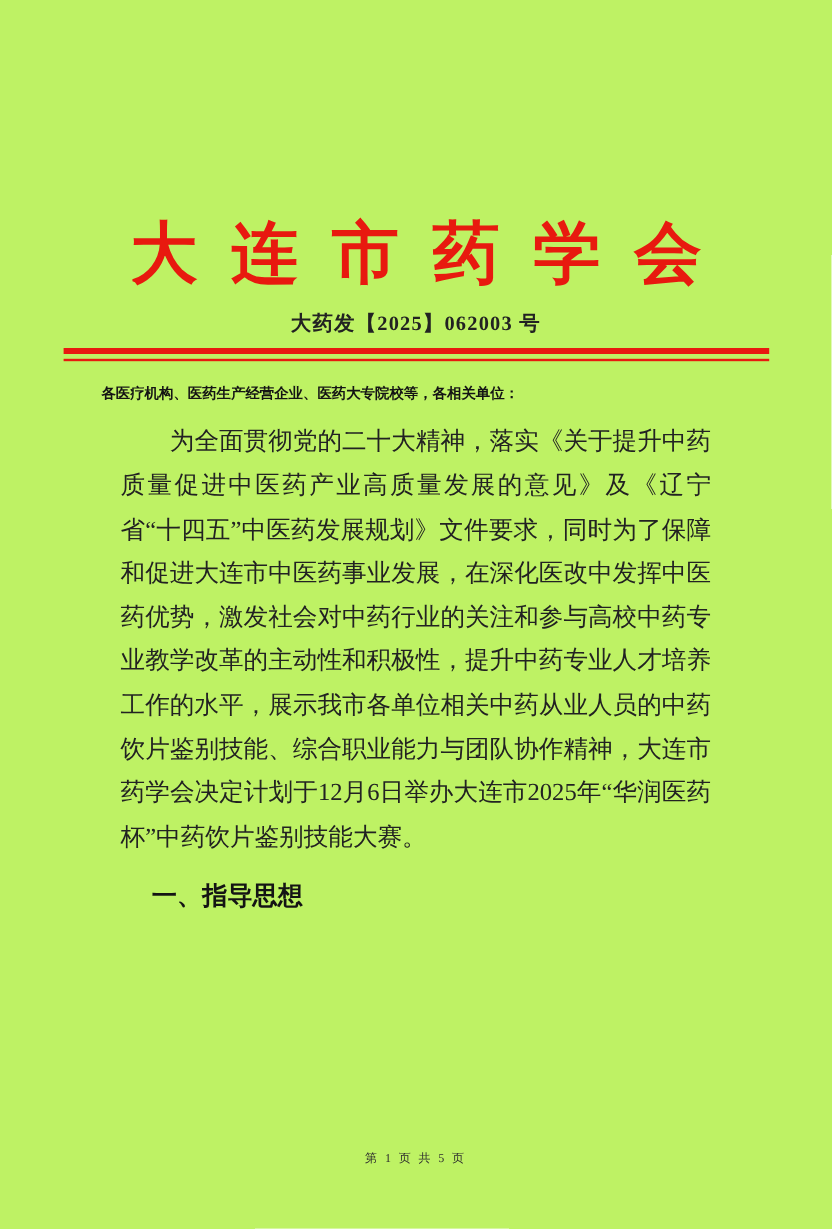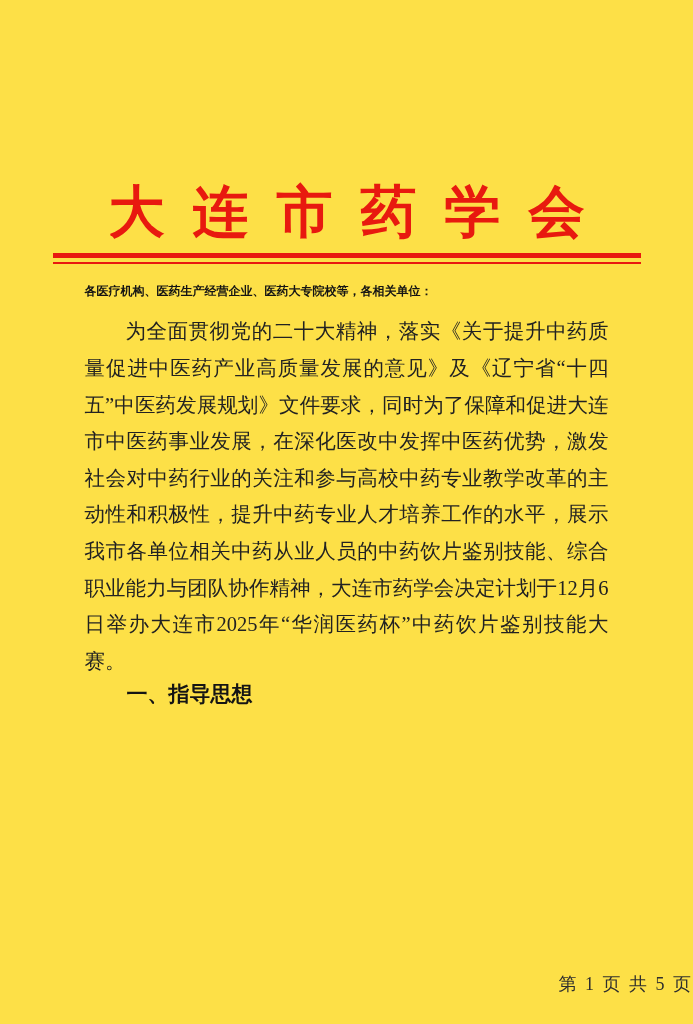--- a/index.html
+++ b/index.html
@@ -66,21 +66,21 @@
   }
   .salutation {
     font-family: "Liberation Sans", sans-serif;
     font-weight: bold;
     font-size: 12px;
     line-height: 26px;
     text-align: justify;
     color: #141414;
   }
   .para {
-    margin: 0;
+    margin: 16px;
     font-size: 20.5px;
     line-height: 36.6px;
     text-align: justify;
     text-indent: 2em;
     color: #222222;
   }
   .para-first {
     margin-top: 9px;
   }
   .section-heading {
@@ -89,35 +89,36 @@
     font-family: "Liberation Sans", sans-serif;
     font-weight: bold;
     font-size: 21px;
     line-height: 30px;
     color: #141414;
   }
   
   .page-footer {
     position: absolute;
     left: 0;
-    bottom: 28px;
+    bottom: 52px;
     width: 100%;
-    text-align: right;
-    font-size: 18px;
+    text-align: center;
+    font-size: 10px;
     letter-spacing: 2px;
     color: #2e2e2e;
   }
 </style>
 </head>
 <body>
 
-<div class="page" style="background: #fde047;">
+<div class="page" style="background: #bef264;">
 
   <h1 class="masthead accent-text" style="color: rgb(232, 25, 15);">大连市药学会</h1>
 
+  <div class="doc-number">大药发【2025】062003 号</div>
 
   <div class="red-rule">
     <div class="rule-thick accent-bg" style="background: rgb(232, 25, 15);"></div>
     <div class="rule-thin accent-bg" style="background: rgb(232, 25, 15);"></div>
   </div>
 
 
   <div class="content">
     <div class="salutation">各医疗机构、医药生产经营企业、医药大专院校等，各相关单位：</div>
 

